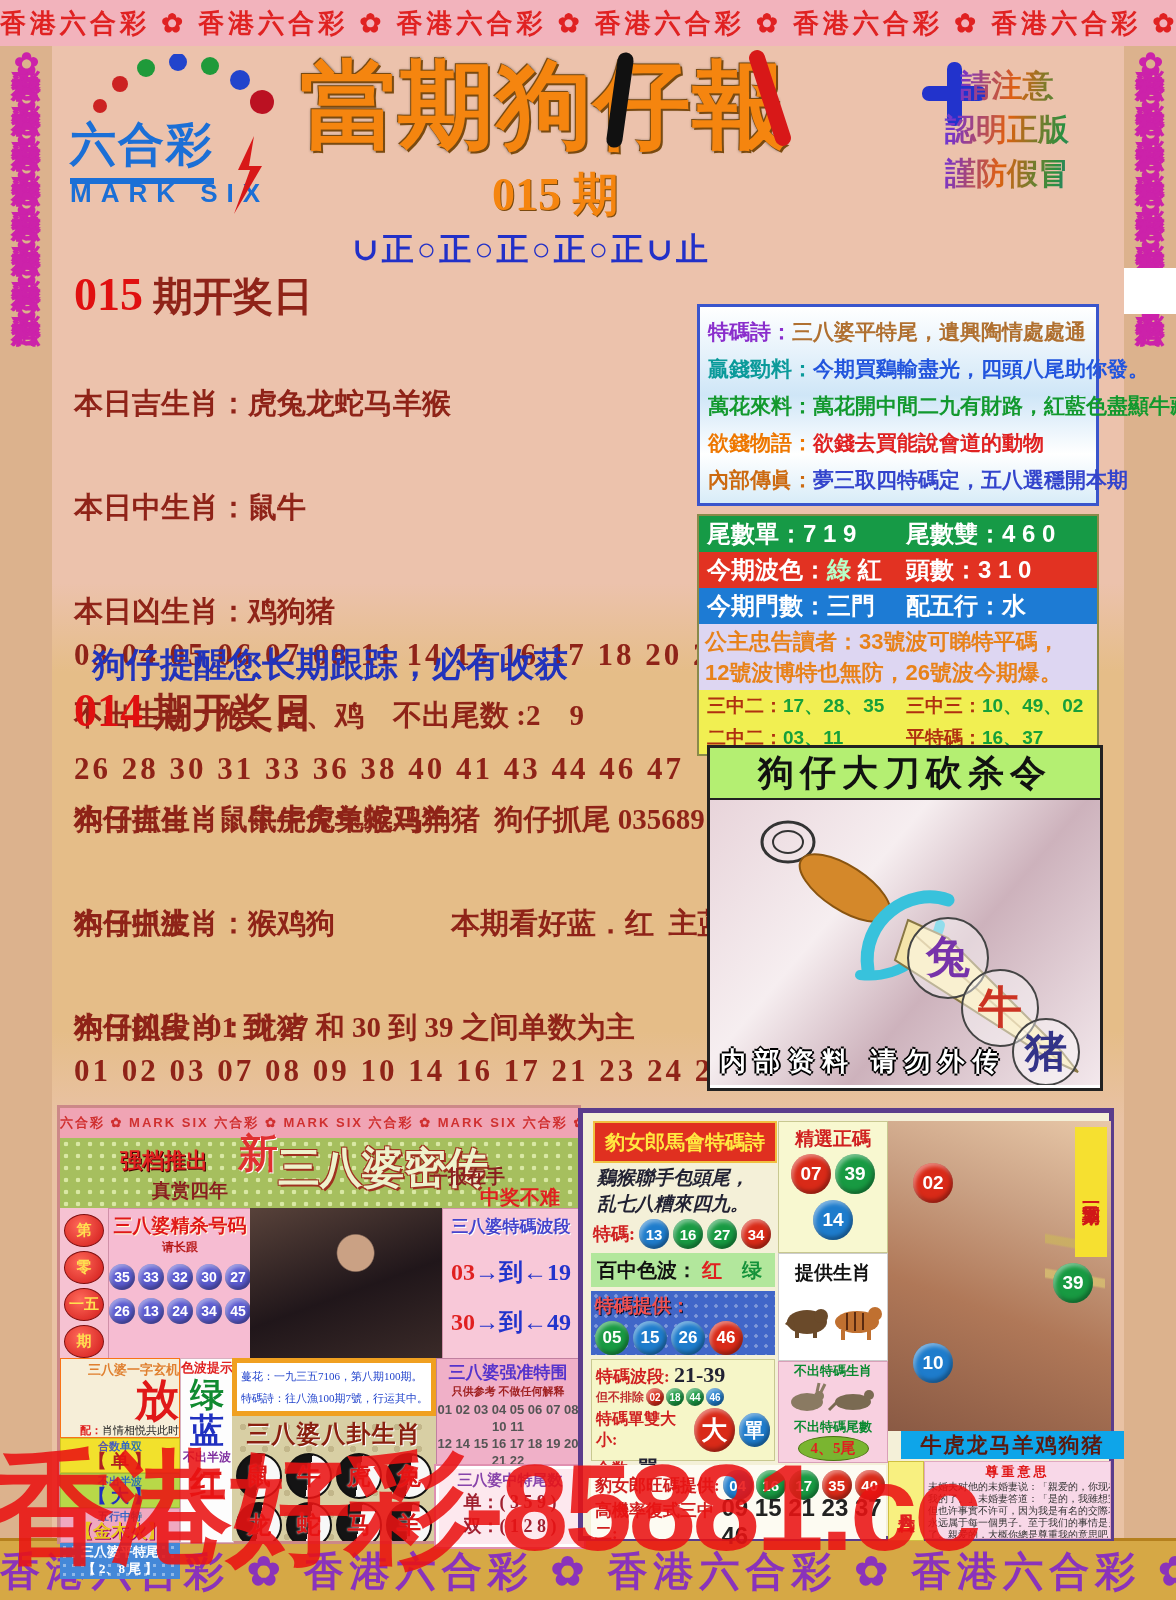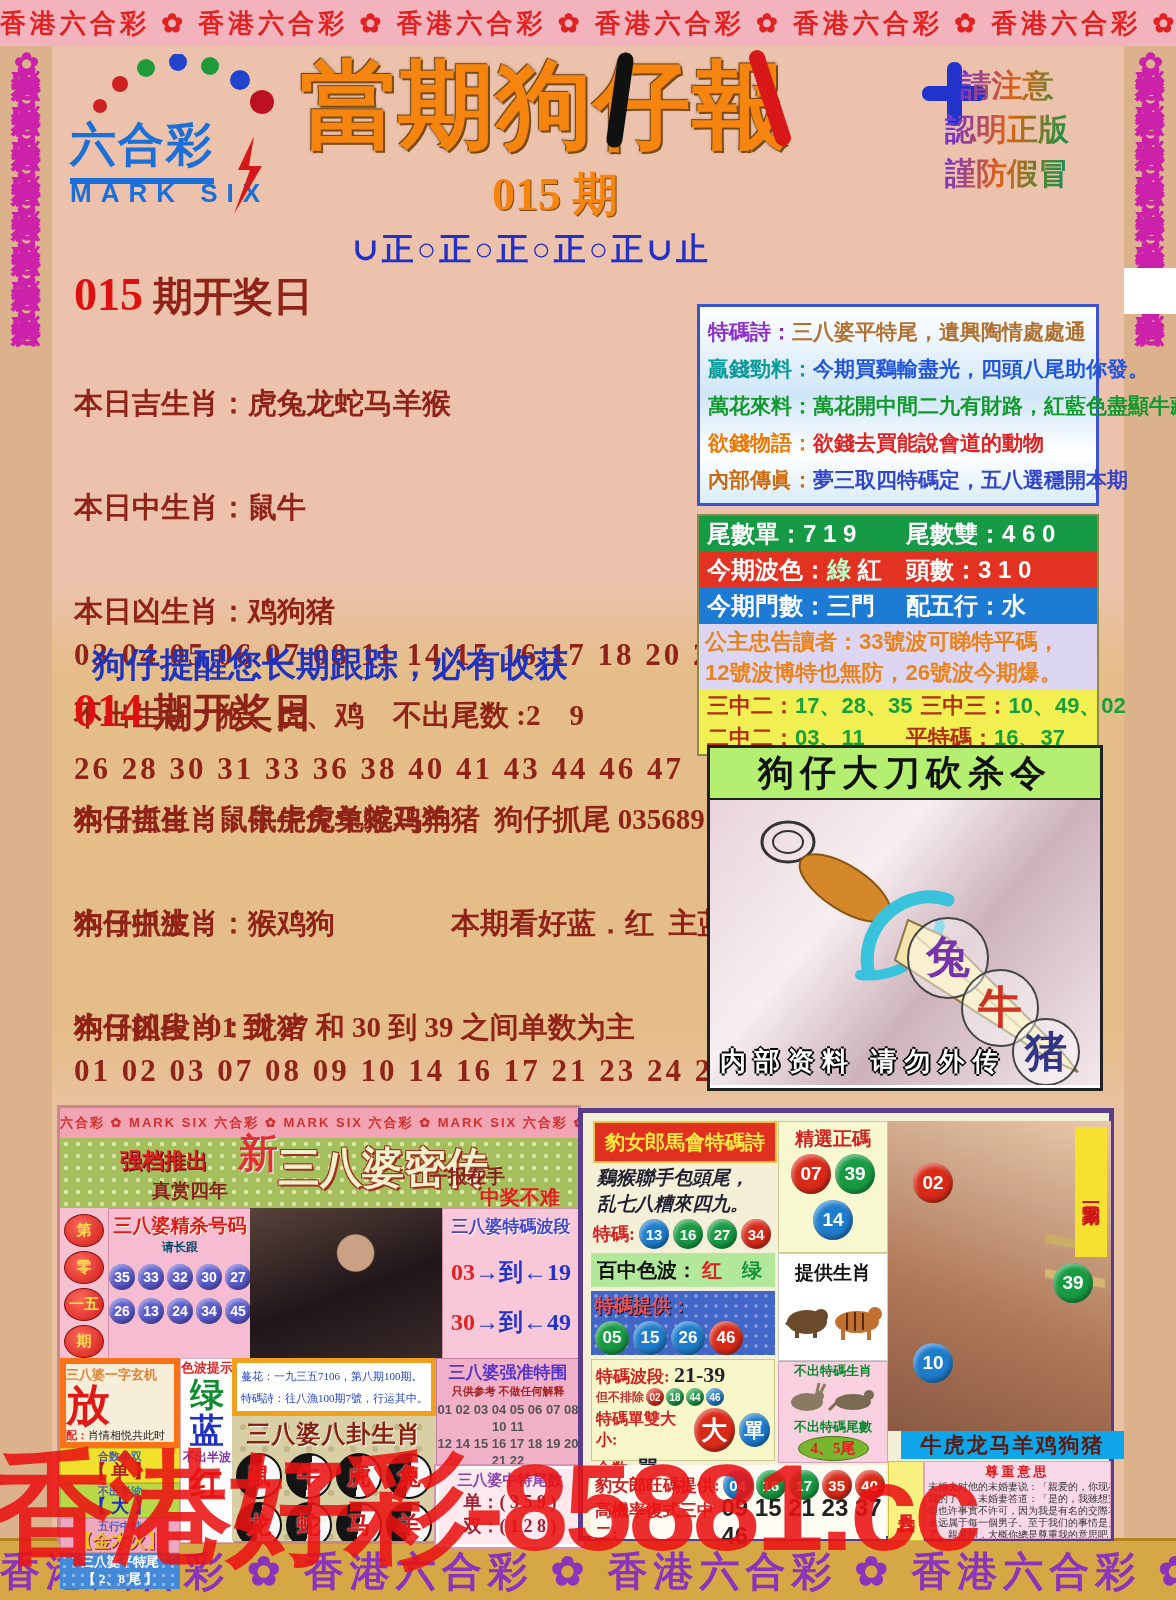--- a/index.html
+++ b/index.html
@@ -50,21 +50,21 @@
   .poembox .row{font-size:21px;font-weight:bold;line-height:37px;white-space:nowrap;
                 font-family:"Liberation Sans",sans-serif;}
   
   .lot-table{left:645px;top:468px;width:402px;border:2px solid #8a8a4a;box-sizing:border-box;}
   .trow{display:flex;height:36px;align-items:center;font-weight:bold;
         font-family:"Liberation Sans",sans-serif;font-size:24px;color:#fff;}
   .trow .cell{flex:1;padding-left:8px;white-space:nowrap;}
   .tr-green{background:#169a46;} .tr-red{background:#e23222;} .tr-blue{background:#1d7bd4;}
   .tr-advice{background:#ddd6f2;color:#e8821a;font-size:22px;height:auto;display:block;
              line-height:31px;padding:2px 6px;}
-  .tr-yellow{background:#f1ef52;height:32px;color:#16a03a;font-size:22px;}
+  .tr-yellow{background:#f1ef52;height:32px;color:#16a03a;font-size:19px;}
   .tr-yellow .lab{color:#b03010;}
   .v-grn{color:#b8ffc8;} 
   
   .knife{left:655px;top:699px;width:390px;height:340px;background:#fff;border:3px solid #222;}
   .knife-head{height:50px;background:#b4ef72;border-bottom:2px solid #222;text-align:center;
               font-size:36px;font-weight:bold;color:#111;line-height:50px;letter-spacing:6px;}
   .knife-body{position:relative;height:285px;
               background:linear-gradient(130deg,#e8d4da 0%,#f6eef0 35%,#cdb2bc 60%,#f3e8ec 100%);}
   .knife-foot{position:absolute;left:10px;bottom:6px;font-size:26px;font-weight:bold;color:#fff;
               letter-spacing:8px;text-shadow:2px 0 0 #000,-2px 0 0 #000,0 2px 0 #000,0 -2px 0 #000;}
@@ -83,32 +83,32 @@
   .fl-sub2{left:369px;top:26px;font-size:19px;font-weight:bold;color:#8a2020;}
   .fl-sub3{left:420px;top:46px;font-size:20px;font-weight:bold;color:#e02020;}
   .lant-col{left:0;top:100px;width:48px;height:150px;background:#f6c2d2;display:flex;flex-direction:column;
             align-items:center;gap:4px;padding-top:6px;box-sizing:border-box;}
   .lantern{width:38px;height:34px;background:radial-gradient(circle at 40% 35%,#ff6a5a,#d01818);
            border-radius:50%;color:#ffe050;font-size:15px;font-weight:bold;display:flex;
            align-items:center;justify-content:center;border:1px solid #801010;}
   .kill{left:48px;top:100px;width:142px;height:150px;background:#f6bcd2;border:1px solid #d090a8;
         text-align:center;overflow:hidden;}
   .kill-title{font-size:19px;font-weight:bold;color:#e01818;margin-top:4px;text-shadow:1px 1px 0 #ffd;}
-  .kill-sub{font-size:12px;color:#0c4a6e;font-weight:bold;}
+  .kill-sub{font-size:12px;color:#b91c1c;font-weight:bold;}
   .kill-balls{display:flex;justify-content:center;gap:3px;margin-top:8px;}
   .fl-photo{left:190px;top:100px;width:192px;height:150px;
             background:radial-gradient(circle at 55% 30%,#caa184 0 12%,transparent 13%),
                        linear-gradient(160deg,#58423a,#20161a 55%,#3a2a28);}
   .bod{left:382px;top:100px;width:136px;height:150px;background:#f8c8d8;border:1px solid #d090a8;
        text-align:center;}
   .bod-title{font-size:17px;font-weight:bold;color:#4444cc;margin-top:6px;text-shadow:1px 1px 0 #fff;}
   .bod-line{font-size:24px;font-weight:bold;margin-top:18px;color:#2233cc;}
   .bod-line .rd{color:#e02020;}
   .boxcol{left:0;top:250px;width:120px;height:183px;}
-  .fang{height:78px;background:#f6eed8;border:6px solid #f97316;text-align:left;overflow:hidden;}
+  .fang{height:78px;background:#f6eed8;border:1px solid #f97316;text-align:right;overflow:hidden;}
   .fang-title{font-size:13px;color:#e08030;font-weight:bold;margin-top:2px;}
   .fang-big{font-size:44px;font-weight:bold;color:#e01818;line-height:44px;}
   .fang-pei{font-size:11px;color:#222;}
   .fang-pei b{color:#e02020;}
   .sbox{height:33px;text-align:center;font-weight:bold;overflow:hidden;border:1px solid #00000022;}
   .sbox .t{font-size:11px;display:block;line-height:12px;margin-top:1px;
            background:linear-gradient(90deg,#d04040,#3060d0,#20a050);-webkit-background-clip:text;
            background-clip:text;color:transparent;}
   .sbox .v{font-size:18px;line-height:18px;display:block;}
   .sb-dan{background:#f2e12c;} .sb-dan .v{color:#b02020;}

